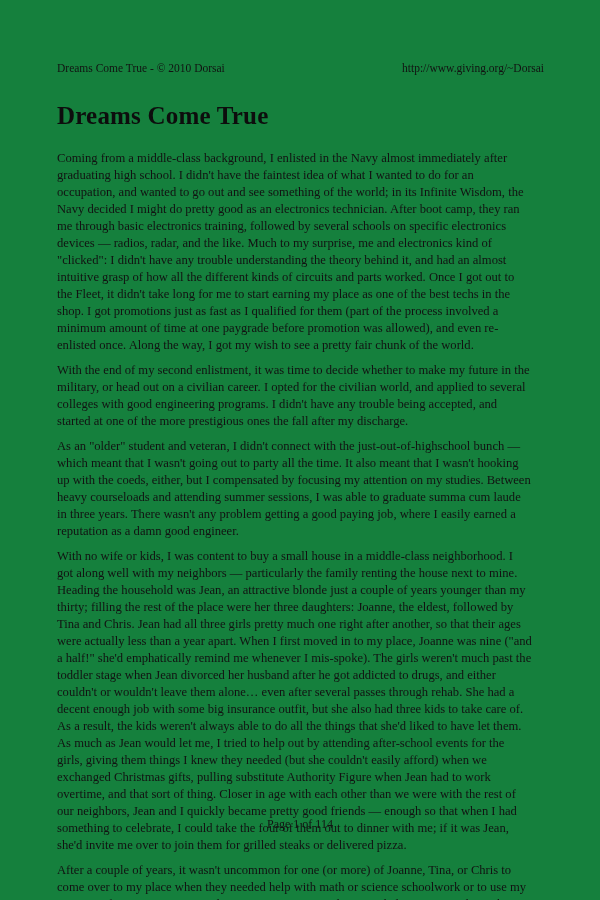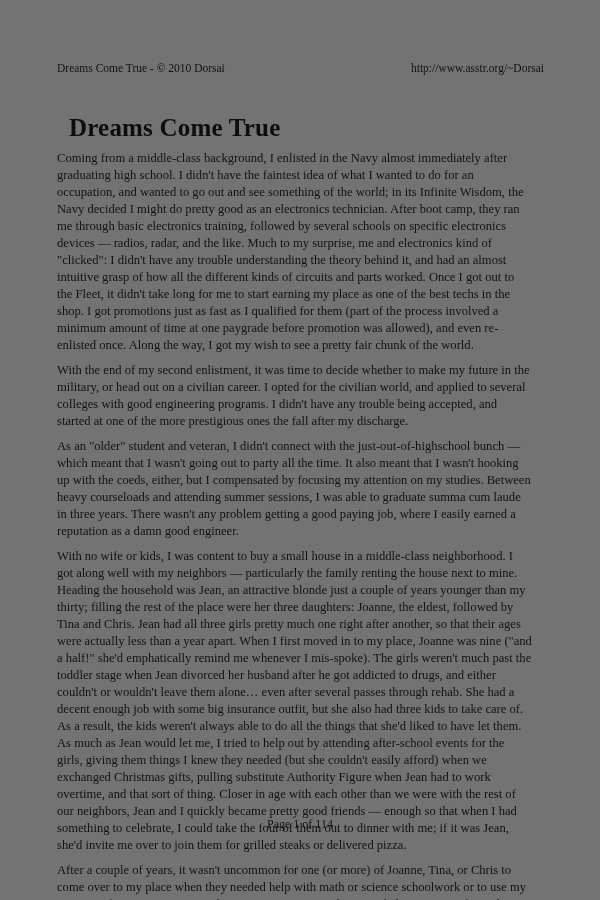--- a/index.html
+++ b/index.html
@@ -4,41 +4,41 @@
   <style>
     html, body {
       margin: 0;
       padding: 0;
       background: #ffffff;
     }
     .page {
       position: relative;
       width: 600px;
       height: 900px;
-      background: #737373;
+      background: #15803d;
       color: #121212;
       font-family: "Liberation Serif", serif;
       overflow: hidden;
     }
     .page-header {
       position: absolute;
       top: 62px;
       left: 57px;
       width: 487px;
       display: flex;
       justify-content: space-between;
       align-items: baseline;
       font-size: 11.5px;
       white-space: nowrap;
     }
     .doc-title {
       position: absolute;
       top: 102px;
       left: 57px;
-      margin: 12px;
+      margin: 0;
       font-size: 25px;
       font-weight: bold;
       letter-spacing: 0.2px;
       color: #0d0d0d;
     }
     .content {
       position: absolute;
       top: 150px;
       left: 57px;
       width: 487px;
@@ -58,21 +58,21 @@
       font-size: 12px;
     }
   </style>
 </head>
 <body>
 
 <div class="page">
 
   <div class="page-header">
     <span>Dreams Come True - © 2010 Dorsai</span>
-    <span>http://www.asstr.org/~Dorsai</span>
+    <span>http://www.giving.org/~Dorsai</span>
   </div>
 
   <h1 class="doc-title">Dreams Come True</h1>
 
   <div class="content">
     <p>Coming from a middle-class background, I enlisted in the Navy almost immediately after graduating high school. I didn't have the faintest idea of what I wanted to do for an occupation, and wanted to go out and see something of the world; in its Infinite Wisdom, the Navy decided I might do pretty good as an electronics technician. After boot camp, they ran me through basic electronics training, followed by several schools on specific electronics devices — radios, radar, and the like. Much to my surprise, me and electronics kind of "clicked": I didn't have any trouble understanding the theory behind it, and had an almost intuitive grasp of how all the different kinds of circuits and parts worked. Once I got out to the Fleet, it didn't take long for me to start earning my place as one of the best techs in the shop. I got promotions just as fast as I qualified for them (part of the process involved a minimum amount of time at one paygrade before promotion was allowed), and even re-enlisted once. Along the way, I got my wish to see a pretty fair chunk of the world.</p>
     <p>With the end of my second enlistment, it was time to decide whether to make my future in the military, or head out on a civilian career. I opted for the civilian world, and applied to several colleges with good engineering programs. I didn't have any trouble being accepted, and started at one of the more prestigious ones the fall after my discharge.</p>
     <p>As an "older" student and veteran, I didn't connect with the just-out-of-highschool bunch — which meant that I wasn't going out to party all the time. It also meant that I wasn't hooking up with the coeds, either, but I compensated by focusing my attention on my studies. Between heavy courseloads and attending summer sessions, I was able to graduate summa cum laude in three years. There wasn't any problem getting a good paying job, where I easily earned a reputation as a damn good engineer.</p>
     <p>With no wife or kids, I was content to buy a small house in a middle-class neighborhood. I got along well with my neighbors — particularly the family renting the house next to mine. Heading the household was Jean, an attractive blonde just a couple of years younger than my thirty; filling the rest of the place were her three daughters: Joanne, the eldest, followed by Tina and Chris. Jean had all three girls pretty much one right after another, so that their ages were actually less than a year apart. When I first moved in to my place, Joanne was nine ("and a half!" she'd emphatically remind me whenever I mis-spoke). The girls weren't much past the toddler stage when Jean divorced her husband after he got addicted to drugs, and either couldn't or wouldn't leave them alone… even after several passes through rehab. She had a decent enough job with some big insurance outfit, but she also had three kids to take care of. As a result, the kids weren't always able to do all the things that she'd liked to have let them. As much as Jean would let me, I tried to help out by attending after-school events for the girls, giving them things I knew they needed (but she couldn't easily afford) when we exchanged Christmas gifts, pulling substitute Authority Figure when Jean had to work overtime, and that sort of thing. Closer in age with each other than we were with the rest of our neighbors, Jean and I quickly became pretty good friends — enough so that when I had something to celebrate, I could take the four of them out to dinner with me; if it was Jean, she'd invite me over to join them for grilled steaks or delivered pizza.</p>
     <p>After a couple of years, it wasn't uncommon for one (or more) of Joanne, Tina, or Chris to come over to my place when they needed help with math or science schoolwork or to use my computer for some project or other. In return, Jean was happy to help ME out with anything requiring any kind of "feminine" touch, such as picking out colors and patterns when I got around to redecorating my place</p>

